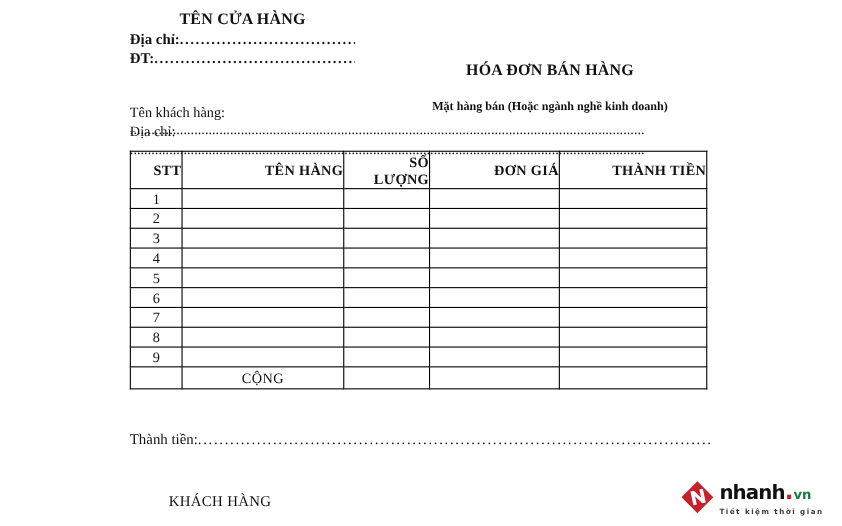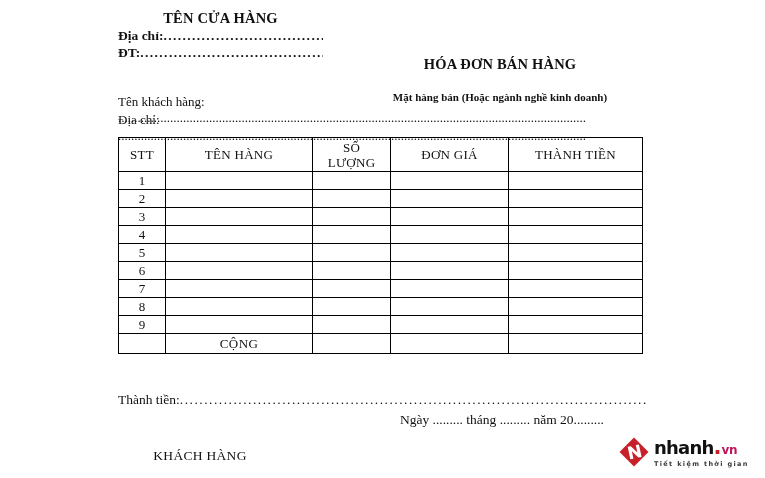--- a/index.html
+++ b/index.html
@@ -74,22 +74,22 @@
     border-collapse: collapse;
     table-layout: fixed;
   }
   table.invoice-table th,
   table.invoice-table td {
     border: 1px solid #000000;
     padding: 0;
     font-size: 13px;
   }
   table.invoice-table th {
-    font-weight: normal;
-    text-align: center;
+    font-weight: bold;
+    text-align: right;
     height: 34px;
     line-height: 15px;
     vertical-align: middle;
     letter-spacing: 0.3px;
   }
   table.invoice-table td { height: 18px; }
   td.stt-cell { text-align: center; font-size: 12.5px; }
   td.total-label { text-align: center; font-size: 13px; letter-spacing: 0.4px; }
   tr.total-row td { height: 20px; margin-top: 25px; }
 
@@ -140,21 +140,21 @@
   }
   .logo-word {
     font-size: 18px;
     font-weight: bold;
     letter-spacing: -0.8px;
     color: #111111;
     line-height: 22px;
     display: inline-block;
   }
   .logo-dot { color: #C8202A; font-weight: bold; font-size: 21px; }
-  .logo-tld { font-size: 12px; font-weight: bold; color: #be185d; letter-spacing: -0.2px; }
+  .logo-tld { font-size: 12px; font-weight: bold; color: #15803d; letter-spacing: -0.2px; }
   .logo-tag {
     margin-top: 1px;
     font-size: 6.5px;
     font-weight: bold;
     color: #3a3a3a;
     letter-spacing: 1.35px;
     white-space: nowrap;
     font-family: "DejaVu Sans", sans-serif;
   }
 </style>
@@ -287,21 +287,20 @@
           <td></td>
         </tr>
       </tbody>
   </table>
 
   <div class="total-line">
     <span class="lbl">Thành tiền:</span>
     <span class="dots">..............................................................................................................................................</span>
   </div>
 
-  <div class="date-line">Ngày ......... tháng ......... năm 20.........</div>
 
   <div class="sign-row">
     <div class="sign-customer">KHÁCH HÀNG</div>
   </div>
 
   <div class="logo">
     <svg class="logo-mark" viewBox="0 0 100 100">
       <g transform="rotate(45 50 50)">
         <rect x="18" y="18" width="64" height="64" fill="#C8202A"></rect>
       </g>

